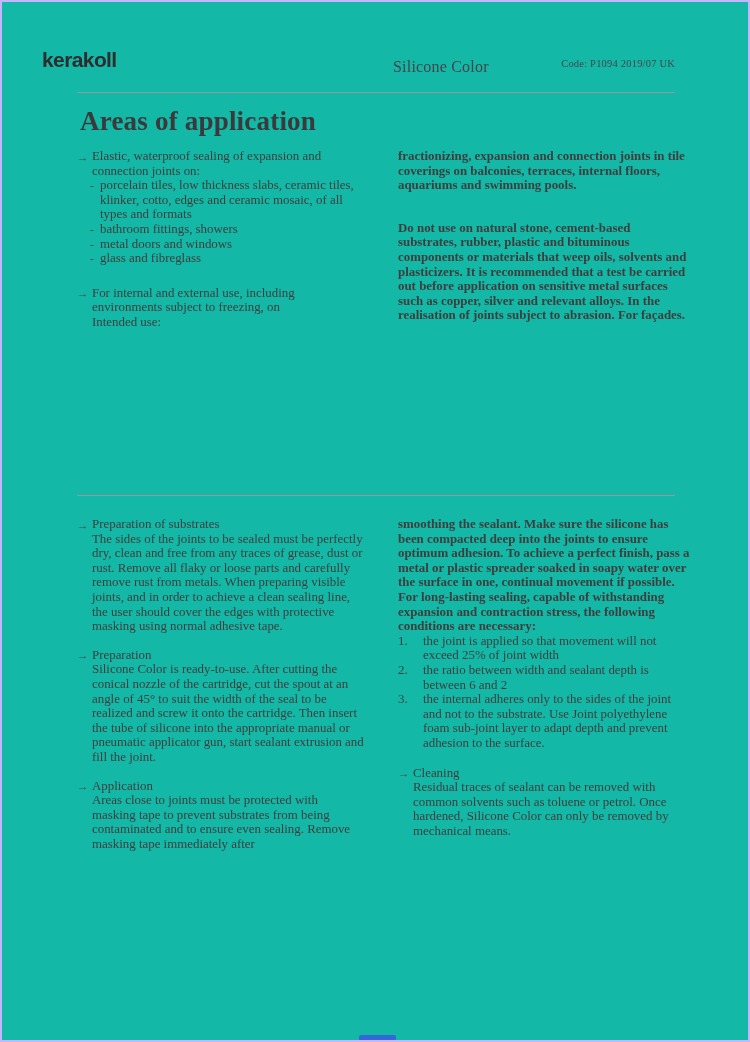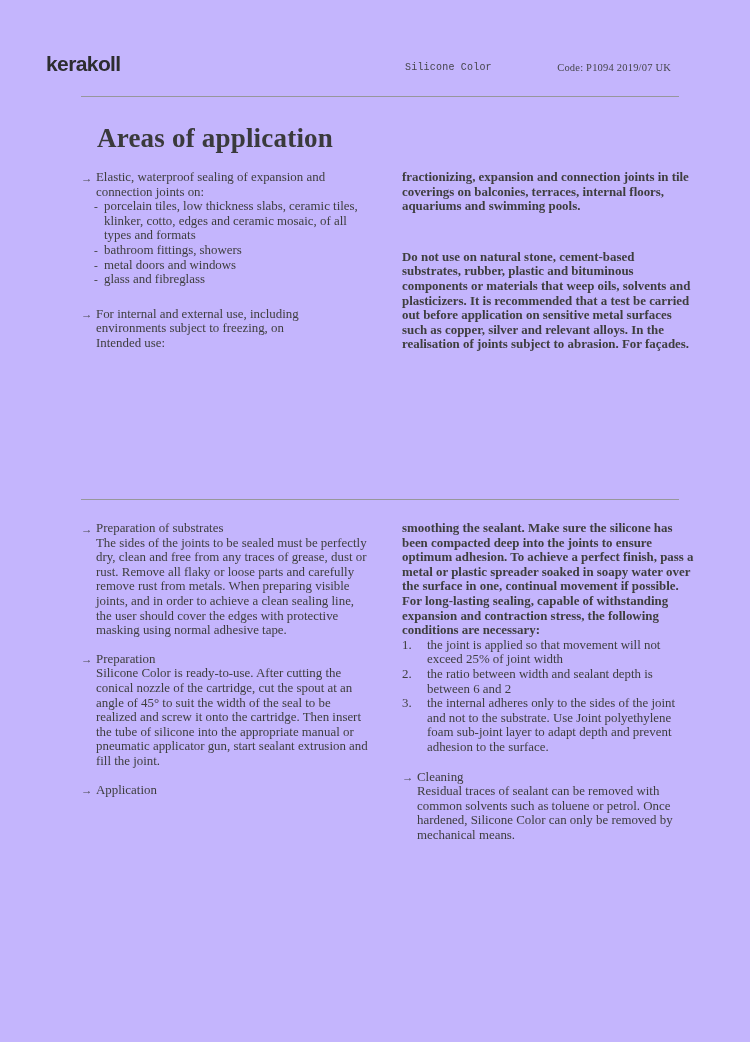--- a/index.html
+++ b/index.html
@@ -1,55 +1,55 @@
 <!DOCTYPE html>
 <html><head>
 <meta charset="utf-8">
 <style>
   html, body { margin: 0; padding: 0; background: #ffffff; }
   .page {
     position: relative;
     width: 750px;
     height: 1042px;
     box-sizing: border-box;
-    background: #c4b5fd;
-    border: 6px solid #c4b5fd;
+    background: #14b8a6;
+    border: 2px solid #c4b5fd;
     font-family: "Liberation Serif", "DejaVu Serif", serif;
     color: #3e3e3e;
     overflow: hidden;
   }
 
   
   .header { position: absolute; top: 0; left: 0; right: 0; height: 90px; }
   .logo {
     position: absolute; left: 40px; top: 46px;
     font-family: "Liberation Sans", "DejaVu Sans", sans-serif;
     font-weight: bold; font-size: 21px; letter-spacing: -0.6px;
     color: #2d2d30;
   }
   .doc-title {
-    position: absolute; left: 399px; top: 56px;
-    font-size: 10px; color: #45454a; letter-spacing: 0.2px; font-family: Liberation Mono, monospace;
+    position: absolute; left: 391px; top: 56px;
+    font-size: 16px; color: #45454a; letter-spacing: 0.2px;
   }
   .doc-code {
     position: absolute; right: 73px; top: 56px;
     font-size: 10.5px; color: #45454a; letter-spacing: 0.2px;
   }
 
   
   .rule { position: absolute; left: 75px; width: 598px; height: 0; border-top: 1px solid #97979c; }
   .rule-1 { top: 90px; }
   .rule-2 { top: 493px; }
 
   .section { position: absolute; left: 75px; width: 616px; }
   .section-areas { top: 100px; }
   .section-instructions { top: 503px; }
 
   .section-title {
-    margin: 16px; font-size: 27px; line-height: 32px;
+    margin: 3px; font-size: 27px; line-height: 32px;
     font-weight: bold; color: #3a3a3c; letter-spacing: 0.2px;
   }
   .columns { display: flex; margin-top: 12px; }
   .col { font-size: 12.9px; line-height: 14.6px; }
   .col-left  { width: 287px; margin-right: 34px; flex: none; }
   .col-right { width: 294px; flex: none; }
 
   
   .arrow-item { position: relative; padding-left: 15px; }
   .arrow-item .marker {
@@ -58,21 +58,21 @@
   }
   .sub-list { margin-left: -2px; }
   .sub-item { position: relative; padding-left: 10px; }
   .sub-item .marker { position: absolute; left: 0; top: 0; }
 
   .gap-areas-left  { margin-top: 20px; }
   .gap-group       { margin-top: 14px; }
   .gap-cleaning    { margin-top: 15px; }
 
   .col-right p { margin: 0; font-weight: bold; }
-  .col-right p + p { margin-top: 36px; }
+  .col-right p + p { margin-top: 28px; }
 
   .num-item { position: relative; padding-left: 25px; }
   .num-item .num { position: absolute; left: 0; top: 0; }
 
   
   .bottom-indicator {
     position: absolute; left: 357px; top: 1033px;
     width: 37px; height: 8px; border-radius: 2px;
     background: #3468d8;
   }
@@ -147,20 +147,21 @@
 
         <div class="arrow-item gap-group">
           <span class="marker">→</span>
           <div>Preparation</div>
           <div>Silicone Color is ready-to-use. After cutting the conical nozzle of the cartridge, cut the spout at an angle of 45° to suit the width of the seal to be realized and screw it onto the cartridge. Then insert the tube of silicone into the appropriate manual or pneumatic applicator gun, start sealant extrusion and fill the joint.</div>
         </div>
 
         <div class="arrow-item gap-group">
           <span class="marker">→</span>
           <div>Application</div>
+          <div>Areas close to joints must be protected with masking tape to prevent substrates from being contaminated and to ensure even sealing. Remove masking tape immediately after</div>
         </div>
       </div>
 
       <div class="col col-right">
         <p>smoothing the sealant. Make sure the silicone has been compacted deep into the joints to ensure optimum adhesion. To achieve a perfect finish, pass a metal or plastic spreader soaked in soapy water over the surface in one, continual movement if possible. For long-lasting sealing, capable of withstanding expansion and contraction stress, the following conditions are necessary:</p>
 
         <div class="num-list">
           <div class="num-item">
             <span class="num">1.</span>
             <div>the joint is applied so that movement will not exceed 25% of joint width</div>

